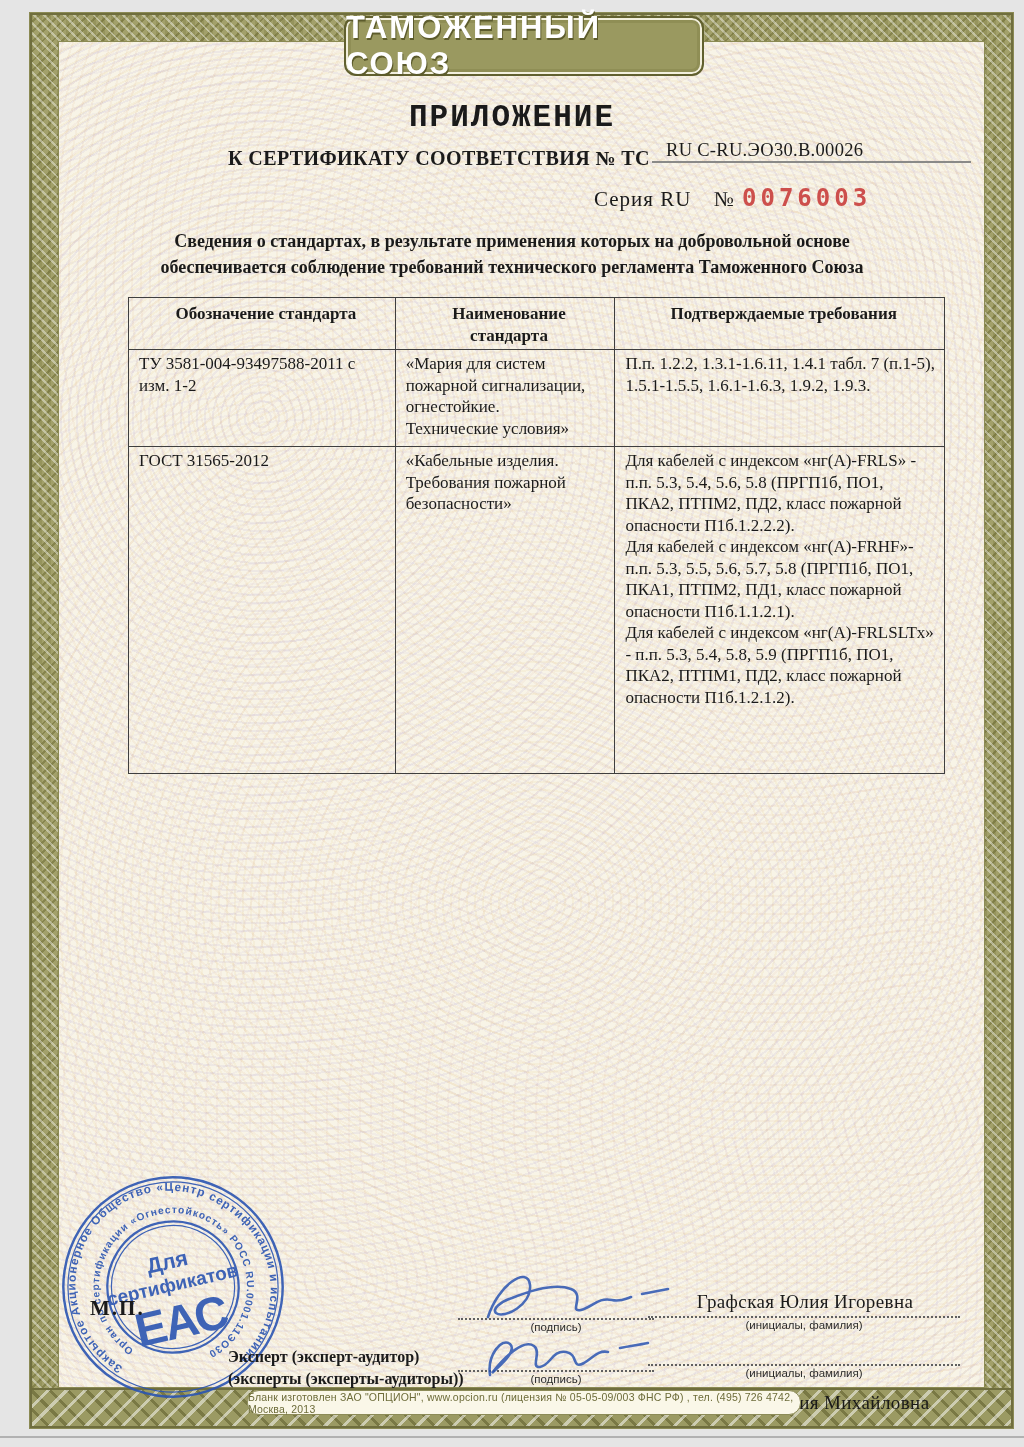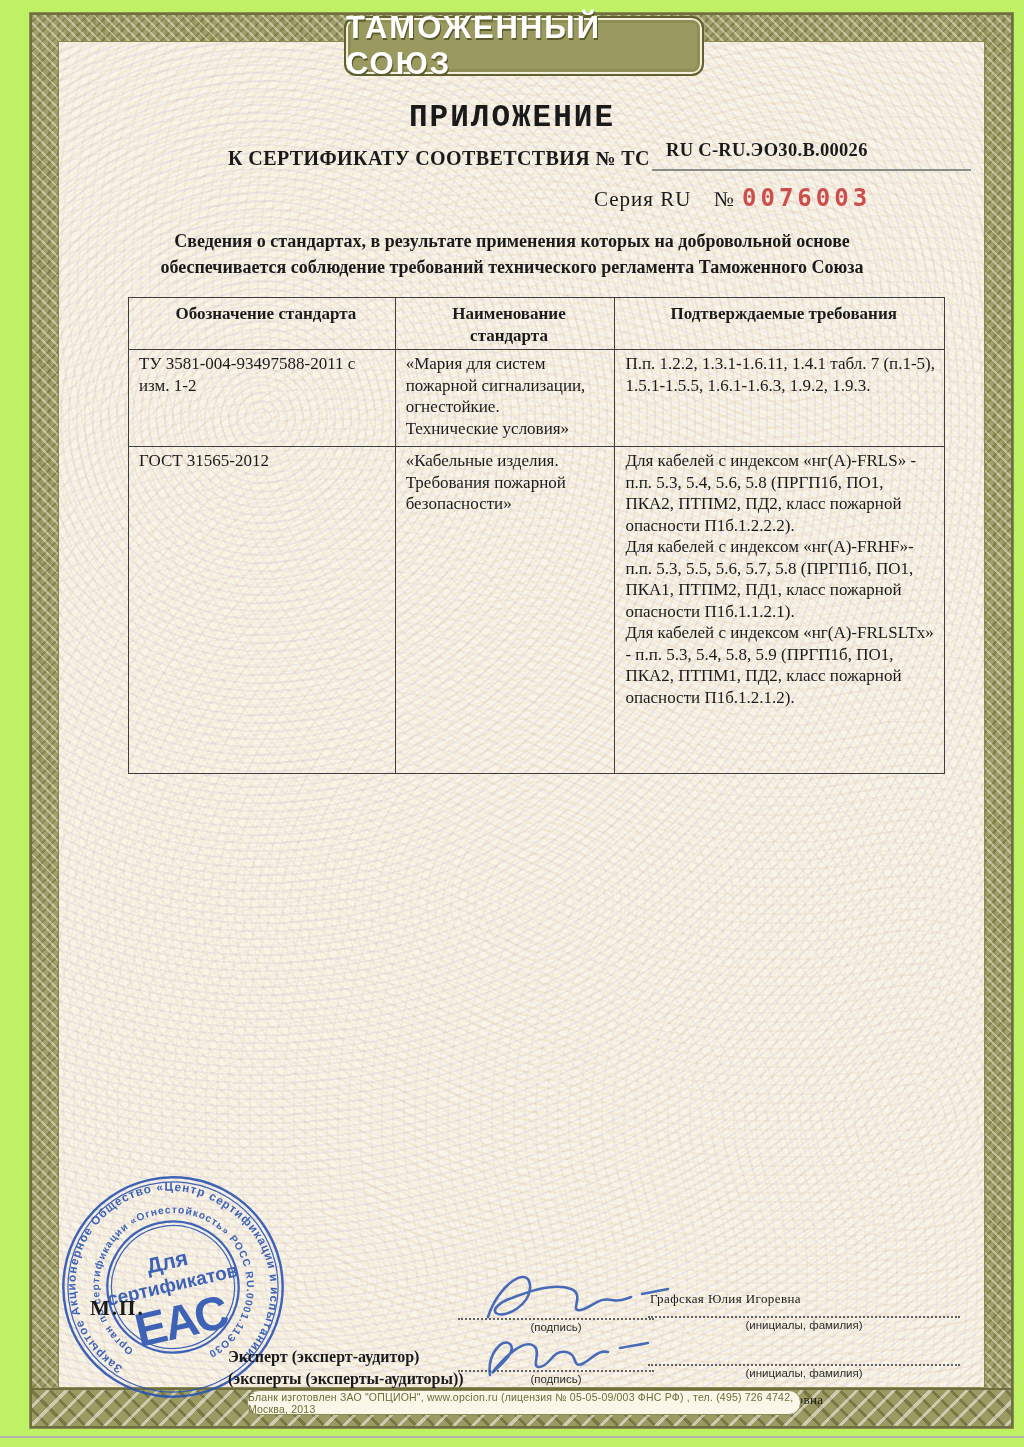--- a/index.html
+++ b/index.html
@@ -1,16 +1,16 @@
 <!DOCTYPE html>
 <html><head>
 <meta charset="utf-8">
 <style>
   html,body{margin:0;padding:0;background:#ffffff;}
-  .page{position:relative;width:1024px;height:1447px;background:#bef264;overflow:hidden;
+  .page{position:relative;width:1024px;height:1447px;background:#e5e5e5;overflow:hidden;
         font-family:"Liberation Serif","DejaVu Serif",serif;color:#1a1a1a;}
 
   
   .frame{position:absolute;left:30px;top:13px;width:983px;height:1415px;
     background-color:#a2a06a;
     background-image:
       repeating-linear-gradient(45deg, rgba(255,255,255,.38) 0 2px, transparent 2px 7px),
       repeating-linear-gradient(-45deg, rgba(98,97,42,.45) 0 2px, transparent 2px 7px),
       repeating-linear-gradient(90deg, rgba(120,119,60,.30) 0 3px, transparent 3px 9px);
     box-shadow: inset 0 0 0 2px #6f6e3e, 0 0 0 1px #8b8a54;}
@@ -37,22 +37,22 @@
     box-shadow: inset 0 0 0 2px #f2efdd, inset 0 0 0 5px #8f8e55;
     display:flex;align-items:center;justify-content:center;}
   .banner span{font-family:"Liberation Sans","DejaVu Sans",sans-serif;font-weight:bold;
     font-size:31px;letter-spacing:2px;color:#ffffff;text-shadow:1px 2px 0 #5c5b2c;}
 
   
   .title{position:absolute;left:0;top:100px;width:1024px;text-align:center;
     font-size:31px;font-weight:bold;letter-spacing:2px;font-family:Liberation Mono, monospace;}
   .cert-label{position:absolute;left:228px;top:147px;font-size:20px;font-weight:bold;letter-spacing:.4px;}
   .cert-number{position:absolute;left:652px;top:140px;width:305px;
-    border-bottom:2px solid #8a8a88;padding:0 0 8px 14px;
-    font-size:18.5px;font-weight:bold;letter-spacing:.3px;}
+    border-bottom:2px solid #8a8a88;padding:0 0 0 14px;
+    font-size:18.5px;font-weight:normal;letter-spacing:.3px;}
   .series-label{position:absolute;left:594px;top:187px;font-size:21px;letter-spacing:1px;}
   .num-sign{position:absolute;left:714px;top:187px;font-size:21px;}
   .serial{position:absolute;left:742px;top:184px;
     font-family:"DejaVu Sans Mono","Liberation Mono",monospace;
     font-weight:bold;font-size:24px;letter-spacing:4px;color:#cd4f4c;text-align:center;}
 
   .intro{position:absolute;left:60px;top:229px;width:904px;text-align:center;
     font-size:18px;font-weight:bold;line-height:25.5px;white-space:pre-line;}
 
   
@@ -78,21 +78,21 @@
   .sl1{left:458px;top:1318px;width:196px;}
   .sl2{left:458px;top:1370px;width:196px;}
   .nl1{left:648px;top:1316px;width:312px;}
   .nl2{left:648px;top:1364px;width:312px;}
   .sig-caption{position:absolute;text-align:center;font-size:11.5px;color:#2c2c2c;
     font-family:"Liberation Sans","DejaVu Sans",sans-serif;}
   .sc1{left:458px;top:1321px;width:196px;}
   .sc2{left:458px;top:1373px;width:196px;}
   .nc1{left:648px;top:1319px;width:312px;}
   .nc2{left:648px;top:1367px;width:312px;}
-  .sig-name{position:absolute;text-align:left;font-size:13px;letter-spacing:.4px;}
+  .sig-name{position:absolute;text-align:center;font-size:19px;letter-spacing:.4px;}
   .nm1{left:650px;top:1291px;width:310px;}
   .nm2{left:650px;top:1382px;width:310px;margin-top:10px;}
   .ink{position:absolute;left:440px;top:1255px;width:250px;height:135px;}
 
   
   .footer-pill{position:absolute;left:247px;top:1390px;width:552px;height:23px;
     background:#faf7e8;border:1px solid #8c8b58;border-radius:12px;
     display:flex;align-items:center;justify-content:center;
     font-family:"Liberation Sans","DejaVu Sans",sans-serif;
     font-size:10.5px;color:#6d6c3a;letter-spacing:.2px;}

